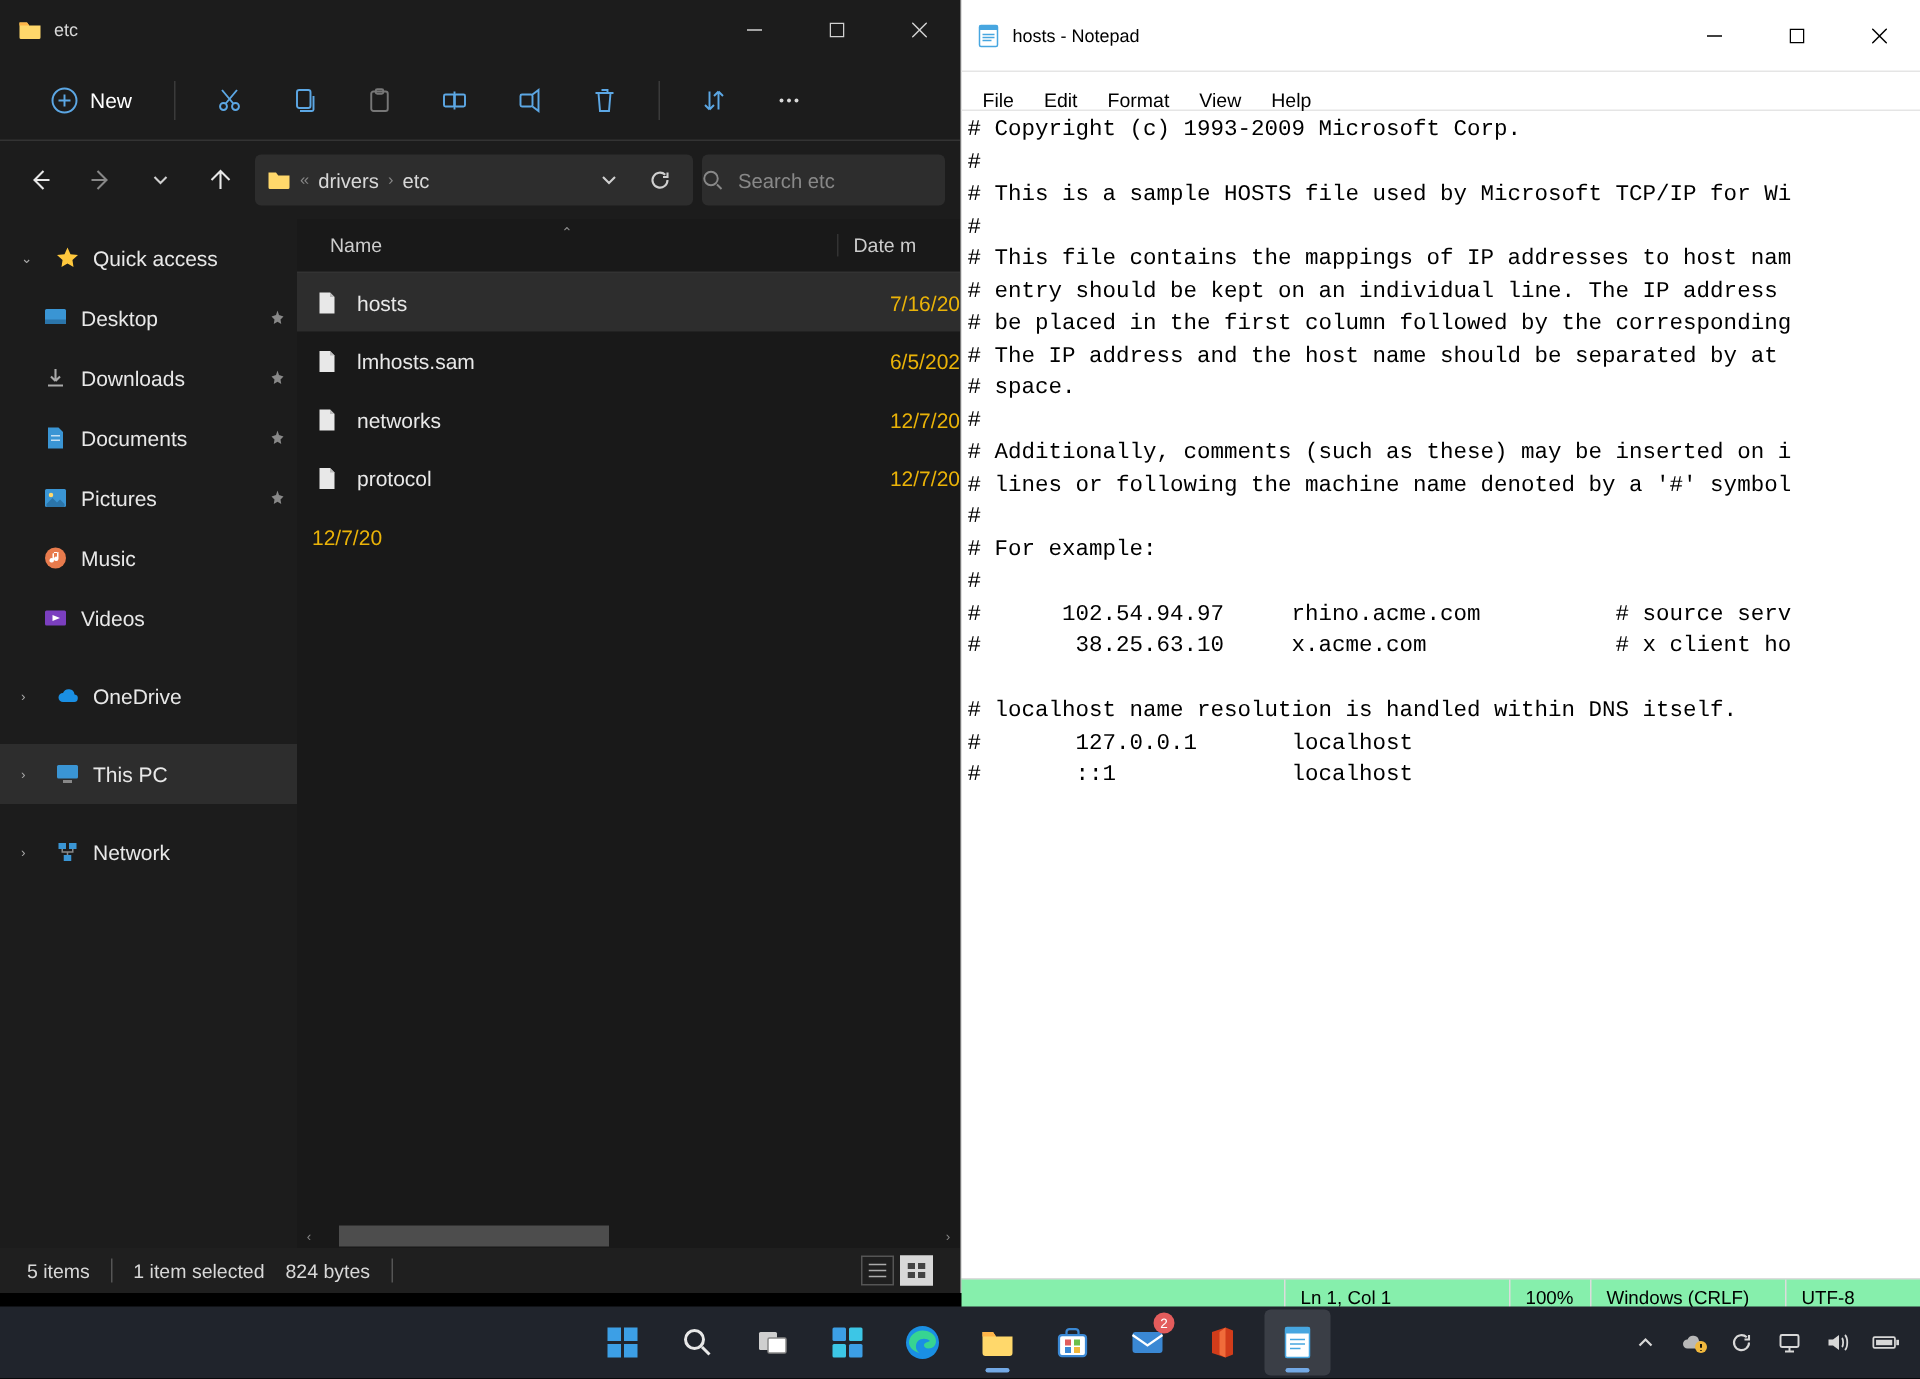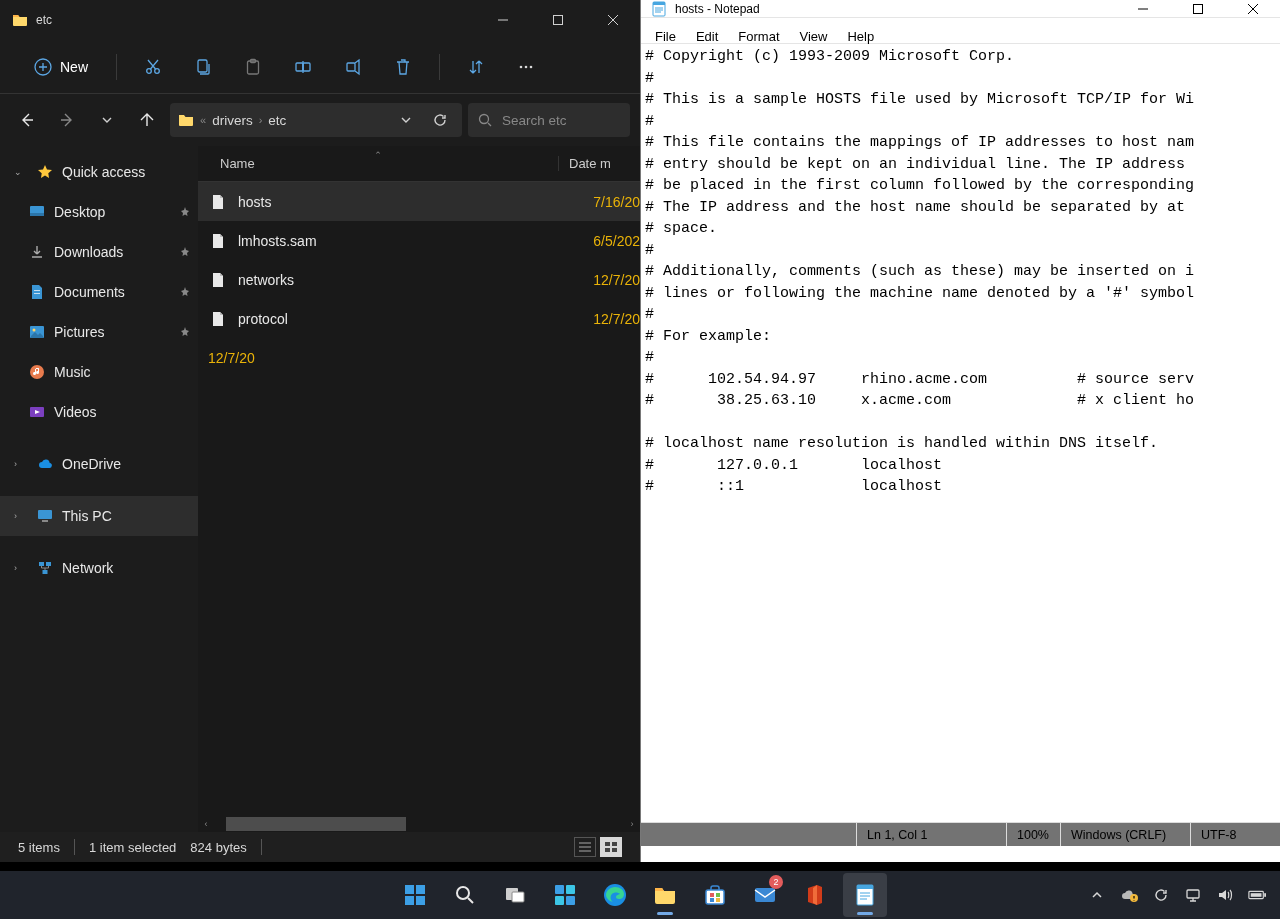--- a/index.html
+++ b/index.html
@@ -21,21 +21,21 @@
     .tool-icon svg { width: 18px; height: 18px; }
 
     
     .exp-address { height: 52px; display: flex; align-items: center; padding: 0 10px; gap: 6px; }
     .nav-btn { width: 34px; height: 34px; display: flex; align-items: center; justify-content: center; color: #d0d0d0; cursor: pointer; border-radius: 4px; }
     .breadcrumb { flex: 1; height: 34px; background: #2d2d2d; border-radius: 4px; display: flex; align-items: center; padding: 0 8px; gap: 6px; font-size: 13.5px; }
     .bc-item { color: #d8d8d8; cursor: pointer; }
     .bc-sep { color: #888; font-size: 11px; }
     .bc-spacer { flex:1 }
     .bc-dropdown, .bc-refresh { display:flex; align-items:center; justify-content:center; width:28px; height:28px; cursor:pointer; }
-    .search-box { width: 162px; height: 34px; background: #2d2d2d; border-radius: 4px; display: flex; align-items: center; padding-left: 10px; color: #888; font-size: 13.5px; gap: 10px; }
+    .search-box { width: 162px; height: 34px; background: #2d2d2d; border-radius: 4px; display: flex; align-items: center; color: #888; font-size: 13.5px; gap: 10px; }
 
     .exp-body { display: flex; height: calc(100% - 40px - 54px - 52px - 30px); }
 
     
     .sidebar { width: 198px; background: #1c1c1c; padding-top: 6px; overflow: hidden; }
     .tree-item { display: flex; align-items: center; height: 40px; padding-left: 14px; font-size: 14px; color: #e8e8e8; cursor: pointer; gap: 8px; position:relative; }
     .tree-item.selected { background: #2d2d2d; }
     .tree-chevron { width: 14px; display: flex; align-items: center; color: #aaa; font-size: 9px; }
     .tree-icon { width: 18px; height: 18px; display:flex; align-items:center; justify-content:center; }
     .tree-sub { padding-left: 28px !important; }
@@ -60,30 +60,30 @@
     
     .exp-status { height: 30px; display: flex; align-items: center; padding: 0 18px; font-size: 13px; color: #d8d8d8; background: #1f1f1f; gap: 14px; }
     .status-sep{ width:1px; height:16px; background:#555 }
     .status-spacer{ flex:1 }
     .view-toggle{ display:flex; gap:4px }
     .view-btn{ width:22px; height:20px; border:1px solid #555; display:flex;align-items:center;justify-content:center }
     .view-btn.active{ background:#d8d8d8; border-color:#d8d8d8 }
 
     
     .notepad { position: absolute; left: 640px; top: 0; width: 640px; height: 862px; background: #fff; color: #000; border-left: 1px solid #787878; }
-    .np-titlebar { height: 18px; display: flex; align-items: center; background: #fff; border-bottom: 1px solid #e5e5e5; }
+    .np-titlebar { height: 48px; display: flex; align-items: center; background: #fff; border-bottom: 1px solid #e5e5e5; }
     .np-title-icon { margin: 0 8px 0 10px; display:flex; align-items:center }
     .np-title-text { font-size: 12px; color: #000; flex: 1; }
     .np-win-controls { display: flex; height: 34px; }
     .np-win-btn { width: 55px; height: 34px; display: flex; align-items: center; justify-content: center; color: #000; cursor: pointer; }
     .np-menubar { height: 26px; display: flex; align-items: center; background: #fff; padding-left: 4px; border-bottom: 1px solid #e5e5e5; }
     .np-menu-item { padding: 3px 10px; font-size: 13px; color: #000; cursor: pointer; margin-top: 12px; }
     .np-body { height: calc(100% - 34px - 26px - 24px); position: relative; }
     .np-text { width: 100%; height: 100%; padding: 2px 4px; font-family: Consolas, "Courier New", monospace; font-size: 15px; line-height: 21.5px; white-space: pre; border: none; outline: none; resize: none; overflow: scroll; }
-    .np-status { height: 24px; display: flex; align-items: center; border-top: 1px solid #dcdcdc; background: #737373; font-size: 12.5px; }
+    .np-status { height: 24px; display: flex; align-items: center; border-top: 1px solid #dcdcdc; background: #86efac; font-size: 12.5px; }
     .np-status-cell { border-left: 1px solid #dcdcdc; padding: 0 10px; height: 100%; display: flex; align-items: center; }
     .np-status-cell:first-child { border-left: none; flex:1 }
 
     
     .taskbar { position: absolute; left: 0; bottom: 0; width: 1280px; height: 48px; background: #20242c; display: flex; align-items: center; }
     .tb-center { position:absolute; left:50%; transform:translateX(-50%); display:flex; gap: 6px; align-items:center; height:100% }
     .tb-item { width: 44px; height: 44px; display:flex; align-items:center; justify-content:center; cursor:pointer; border-radius:4px; position:relative }
     .tb-item.active::after{ content:""; position:absolute; bottom:2px; left:50%; transform:translateX(-50%); width:16px; height:3px; background:#73a9e6; border-radius:2px }
     .tb-item.active.highlighted{ background:#3a3e46 }
     .tb-tray { margin-left:auto; margin-right:14px; display:flex; align-items:center; gap:14px; color:#d8d8d8 }

